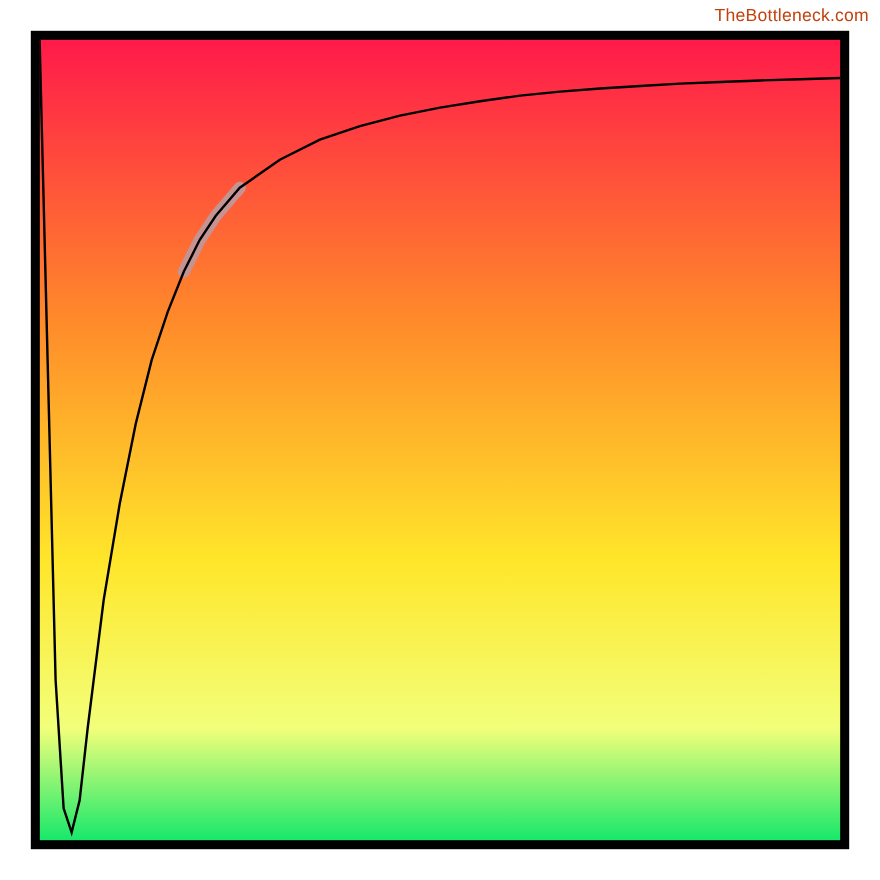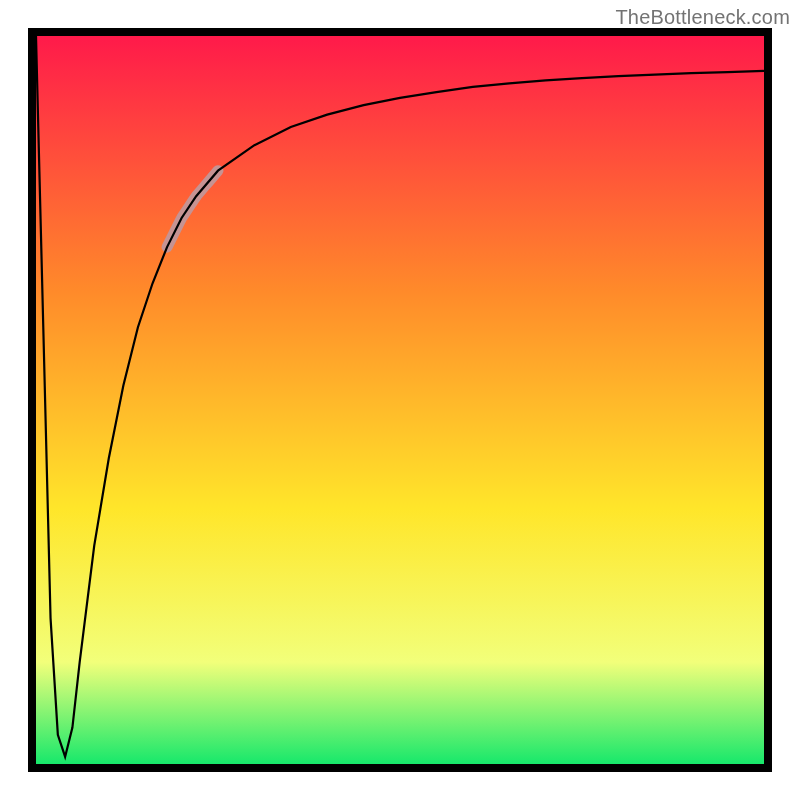--- a/index.html
+++ b/index.html
@@ -2,22 +2,22 @@
 <html><head>
   <meta charset="utf-8">
   <style>
     * { margin: 0; padding: 0; box-sizing: border-box; }
     html, body { width: 800px; height: 800px; overflow: hidden; background: #fff; }
     .attribution {
       position: absolute;
       top: 6px;
       right: 10px;
       font-family: Arial, Helvetica, sans-serif;
-      font-size: 20px;
-      color: #737373;
+      font-size: 16px;
+      color: #c2410c;
       letter-spacing: 0.2px;
       z-index: 5;
     }
     .frame {
       position: absolute;
       top: 28px;
       left: 28px;
       width: 744px;
       height: 744px;
       background: #000;

